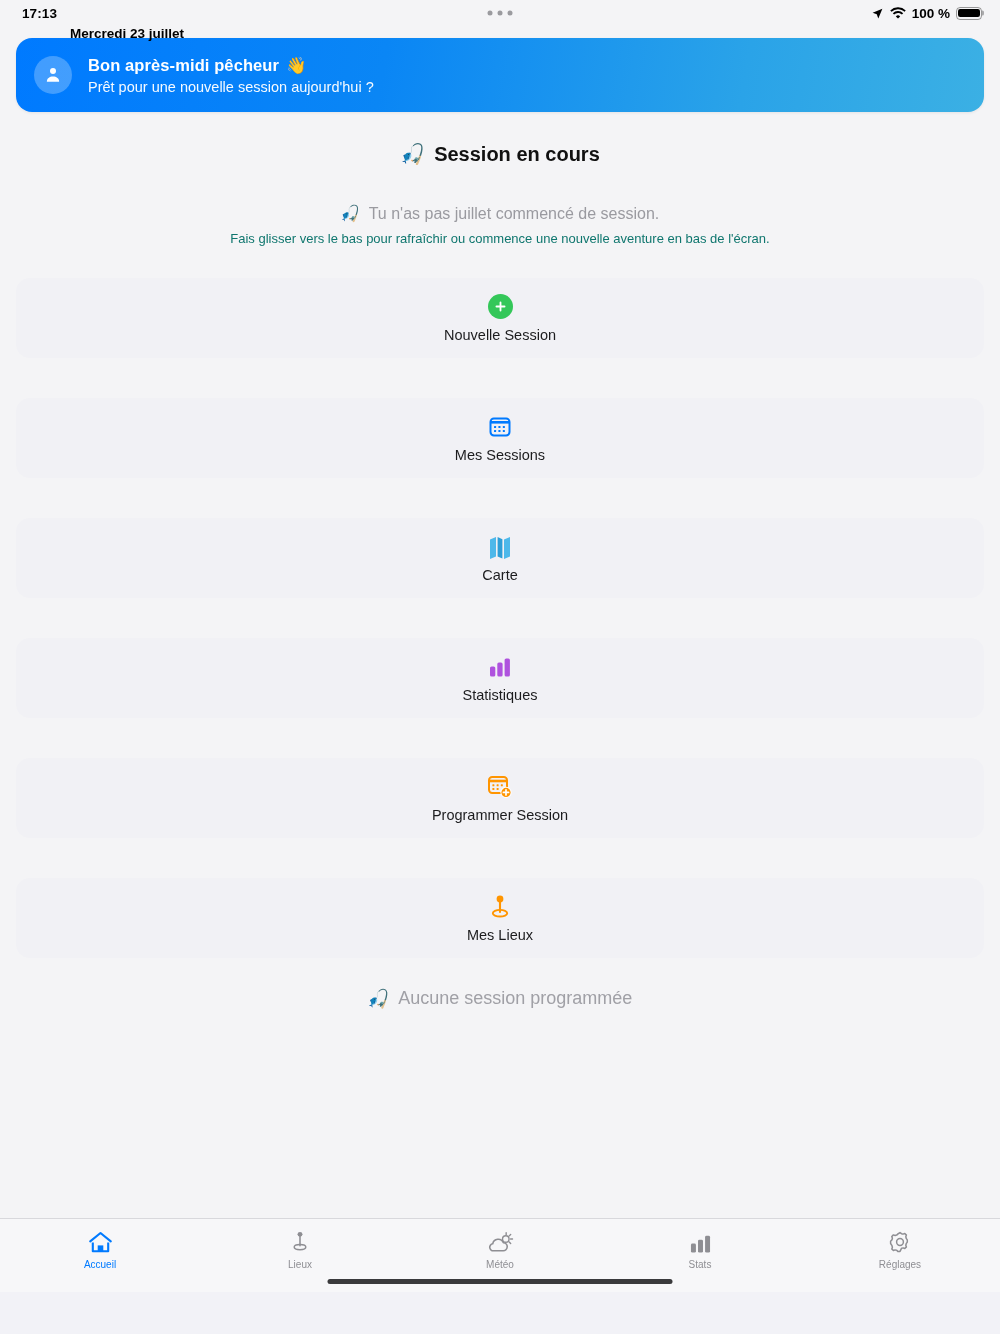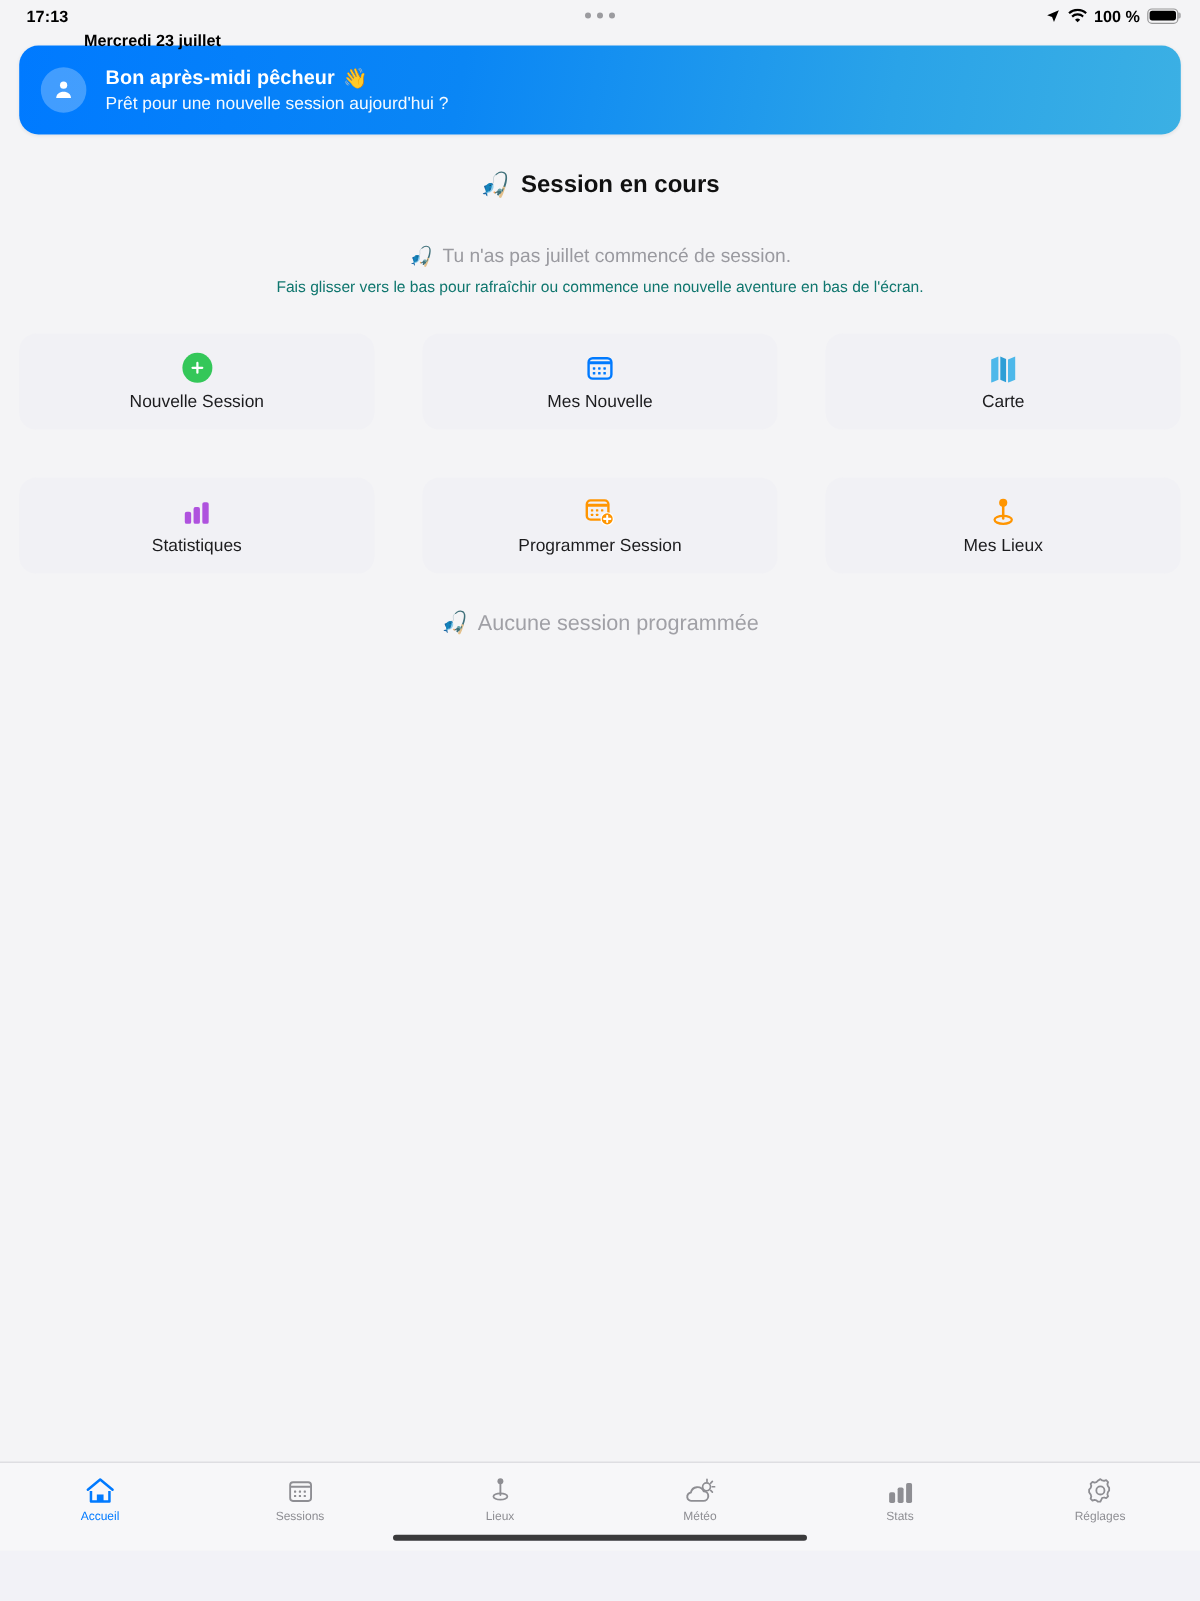--- a/index.html
+++ b/index.html
@@ -85,21 +85,21 @@
   }
   .empty-hint {
     text-align: center; margin-top: 8px;
     font-size: 13px; color: #0f766e;
   }
 
   
   .grid {
     margin: 32px 16px 0 16px;
     display: grid;
-    grid-template-columns: 1fr 1fr 1fr;
+    grid-template-columns: 1fr;
     column-gap: 8px; row-gap: 14px; gap: 40px;
   }
   .tile {
     background: #F1F1F5; border-radius: 14px;
     height: 80px;
     display: flex; flex-direction: column;
     align-items: center; justify-content: center; gap: 7px;
     cursor: pointer;
   }
   .tile-icon { height: 26px; display:flex; align-items:center; justify-content:center; }
@@ -222,21 +222,21 @@
           <g fill="#007AFF">
             <rect x="6" y="11" width="2.1" height="2.1" rx=".5"></rect>
             <rect x="10.4" y="11" width="2.1" height="2.1" rx=".5"></rect>
             <rect x="14.8" y="11" width="2.1" height="2.1" rx=".5"></rect>
             <rect x="6" y="15" width="2.1" height="2.1" rx=".5"></rect>
             <rect x="10.4" y="15" width="2.1" height="2.1" rx=".5"></rect>
             <rect x="14.8" y="15" width="2.1" height="2.1" rx=".5"></rect>
           </g>
         </svg>
       </div>
-      <div class="tile-label">Mes Nouvelle</div>
+      <div class="tile-label">Mes Sessions</div>
     </div>
 
     <div class="tile">
       <div class="tile-icon">
         <svg width="22" height="24" viewBox="0 0 22 24">
           <path d="M1 4.6 7 2v19.4L1 24z" fill="#4DB8EA"></path>
           <path d="M8.6 2l4.8 2.2v19.3L8.6 21.4z" fill="#2E9ED6"></path>
           <path d="M15 4.6 21 2v19.4L15 24z" fill="#4DB8EA"></path>
         </svg>
       </div>
@@ -300,37 +300,20 @@
       <div class="tab-ico">
         <svg width="25" height="23" viewBox="0 0 25 23">
           <path d="M2.2 10.4 12.5 2l10.3 8.4" fill="none" stroke="#007AFF" stroke-width="2.1" stroke-linecap="round" stroke-linejoin="round"></path>
           <path d="M4.8 11.6v8.6h15.4v-8.6" fill="none" stroke="#007AFF" stroke-width="2.1" stroke-linejoin="round"></path>
           <rect x="9.7" y="14.4" width="5.6" height="5.8" fill="#007AFF"></rect>
         </svg>
       </div>
       <div class="tab-label">Accueil</div>
     </div>
 
-    <div class="tab">
-      <div class="tab-ico">
-        <svg width="23" height="22" viewBox="0 0 24 24">
-          <rect x="2.5" y="3.5" width="19" height="17" rx="2.6" fill="none" stroke="#8E8E93" stroke-width="1.7"></rect>
-          <path d="M3 7.6h18" stroke="#8E8E93" stroke-width="1.9"></path>
-          <g fill="#8E8E93">
-            <rect x="6" y="11" width="2" height="2" rx=".4"></rect>
-            <rect x="10.4" y="11" width="2" height="2" rx=".4"></rect>
-            <rect x="14.8" y="11" width="2" height="2" rx=".4"></rect>
-            <rect x="6" y="15" width="2" height="2" rx=".4"></rect>
-            <rect x="10.4" y="15" width="2" height="2" rx=".4"></rect>
-            <rect x="14.8" y="15" width="2" height="2" rx=".4"></rect>
-          </g>
-        </svg>
-      </div>
-      <div class="tab-label">Sessions</div>
-    </div>
 
     <div class="tab">
       <div class="tab-ico">
         <svg width="20" height="24" viewBox="0 0 22 26">
           <circle cx="11" cy="4.6" r="2.7" fill="#8E8E93"></circle>
           <path d="M11 6.9v10.3" stroke="#8E8E93" stroke-width="1.7" stroke-linecap="round"></path>
           <ellipse cx="11" cy="18.6" rx="6.4" ry="2.9" fill="none" stroke="#8E8E93" stroke-width="1.6"></ellipse>
         </svg>
       </div>
       <div class="tab-label">Lieux</div>

